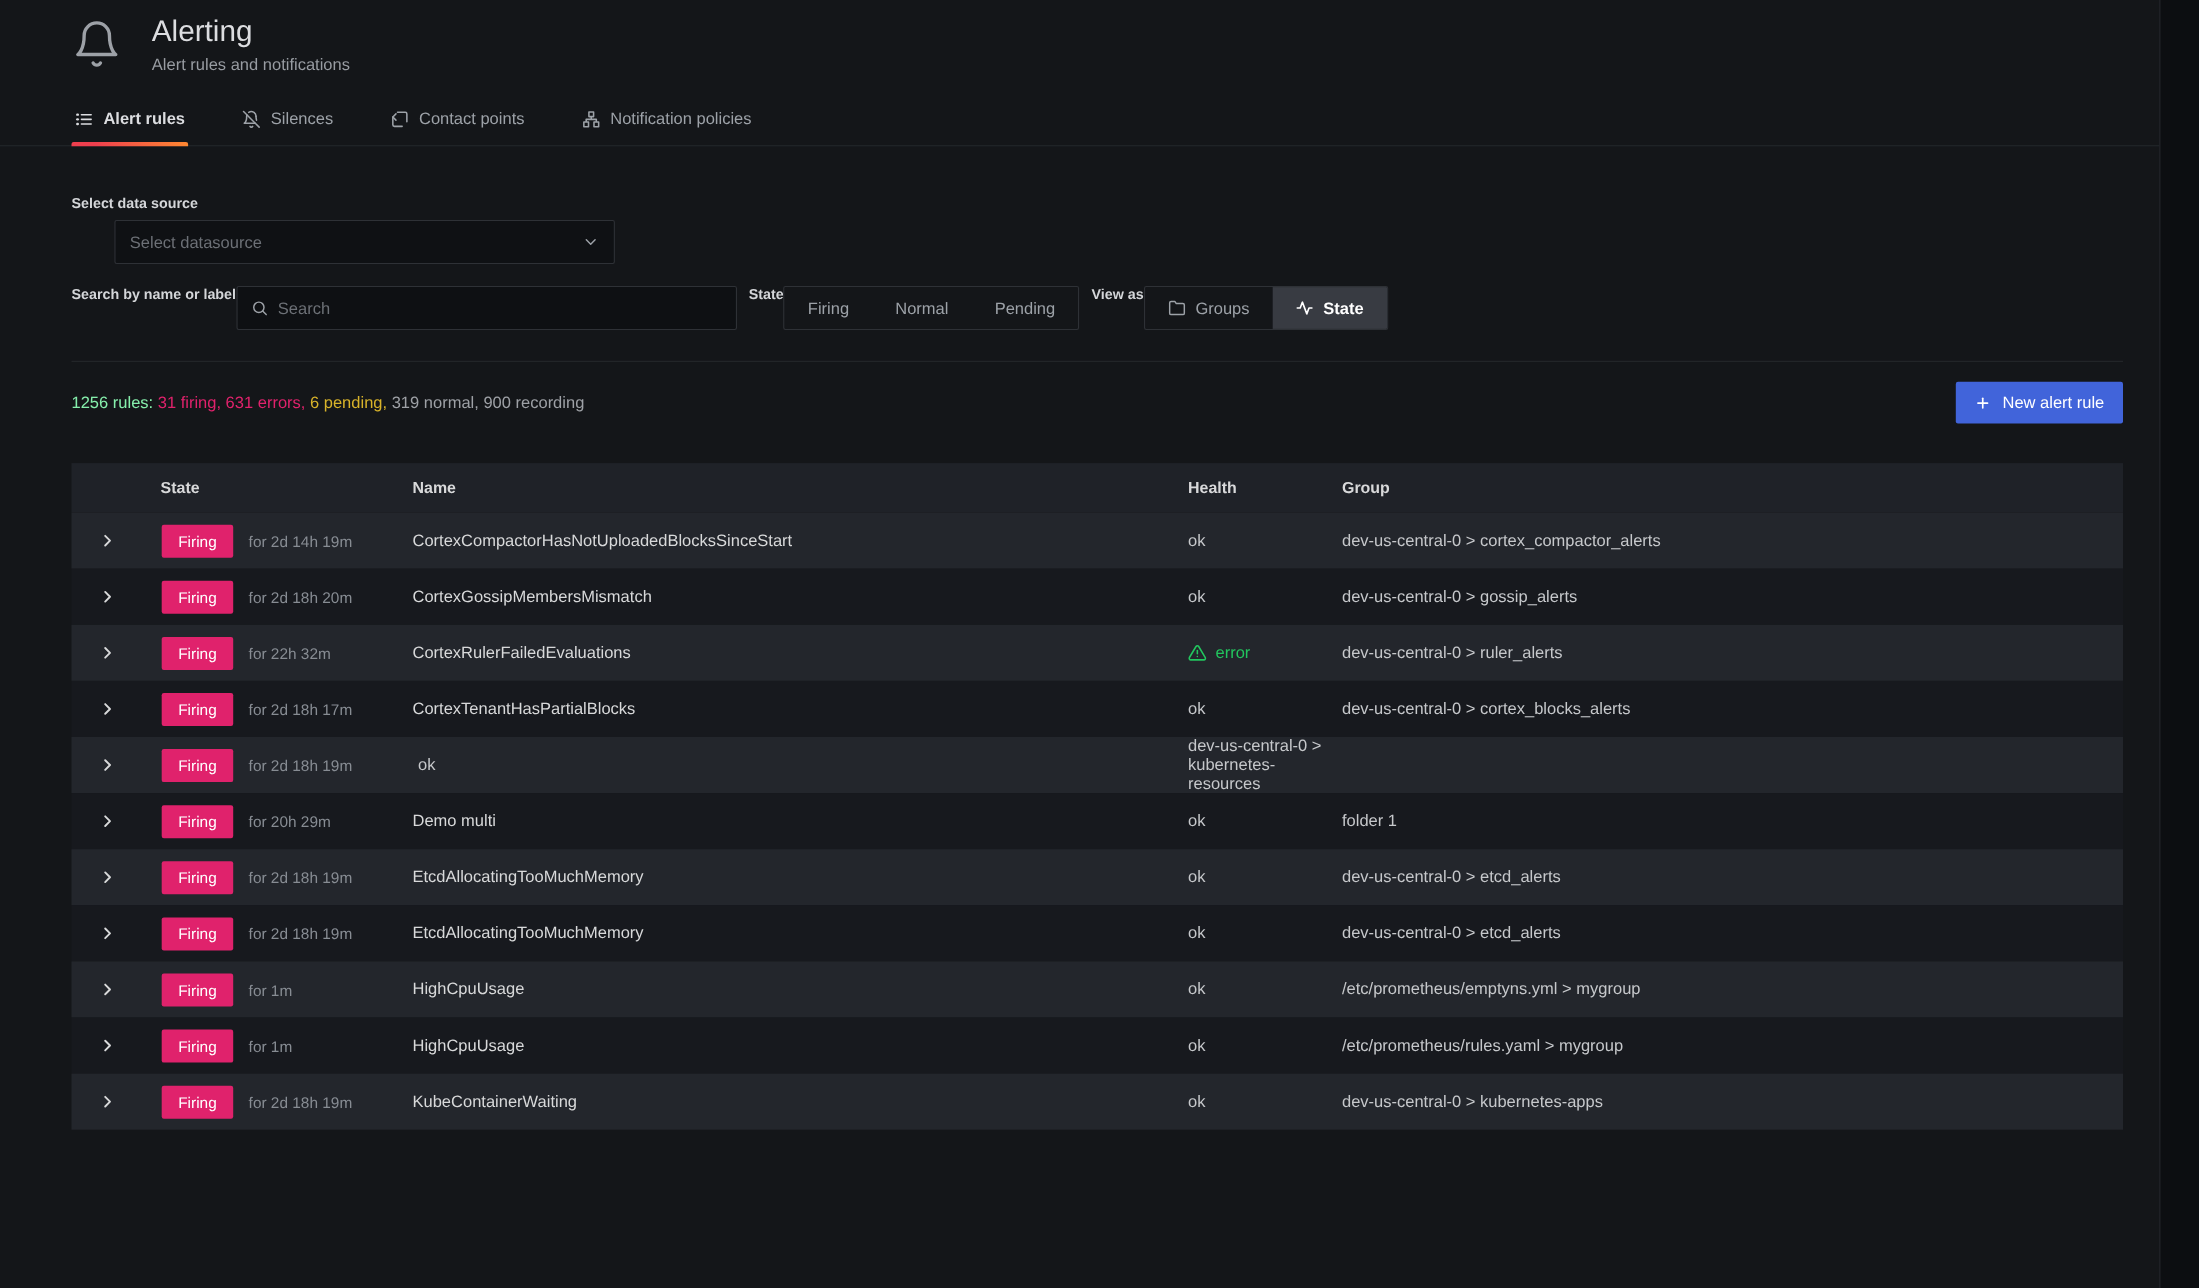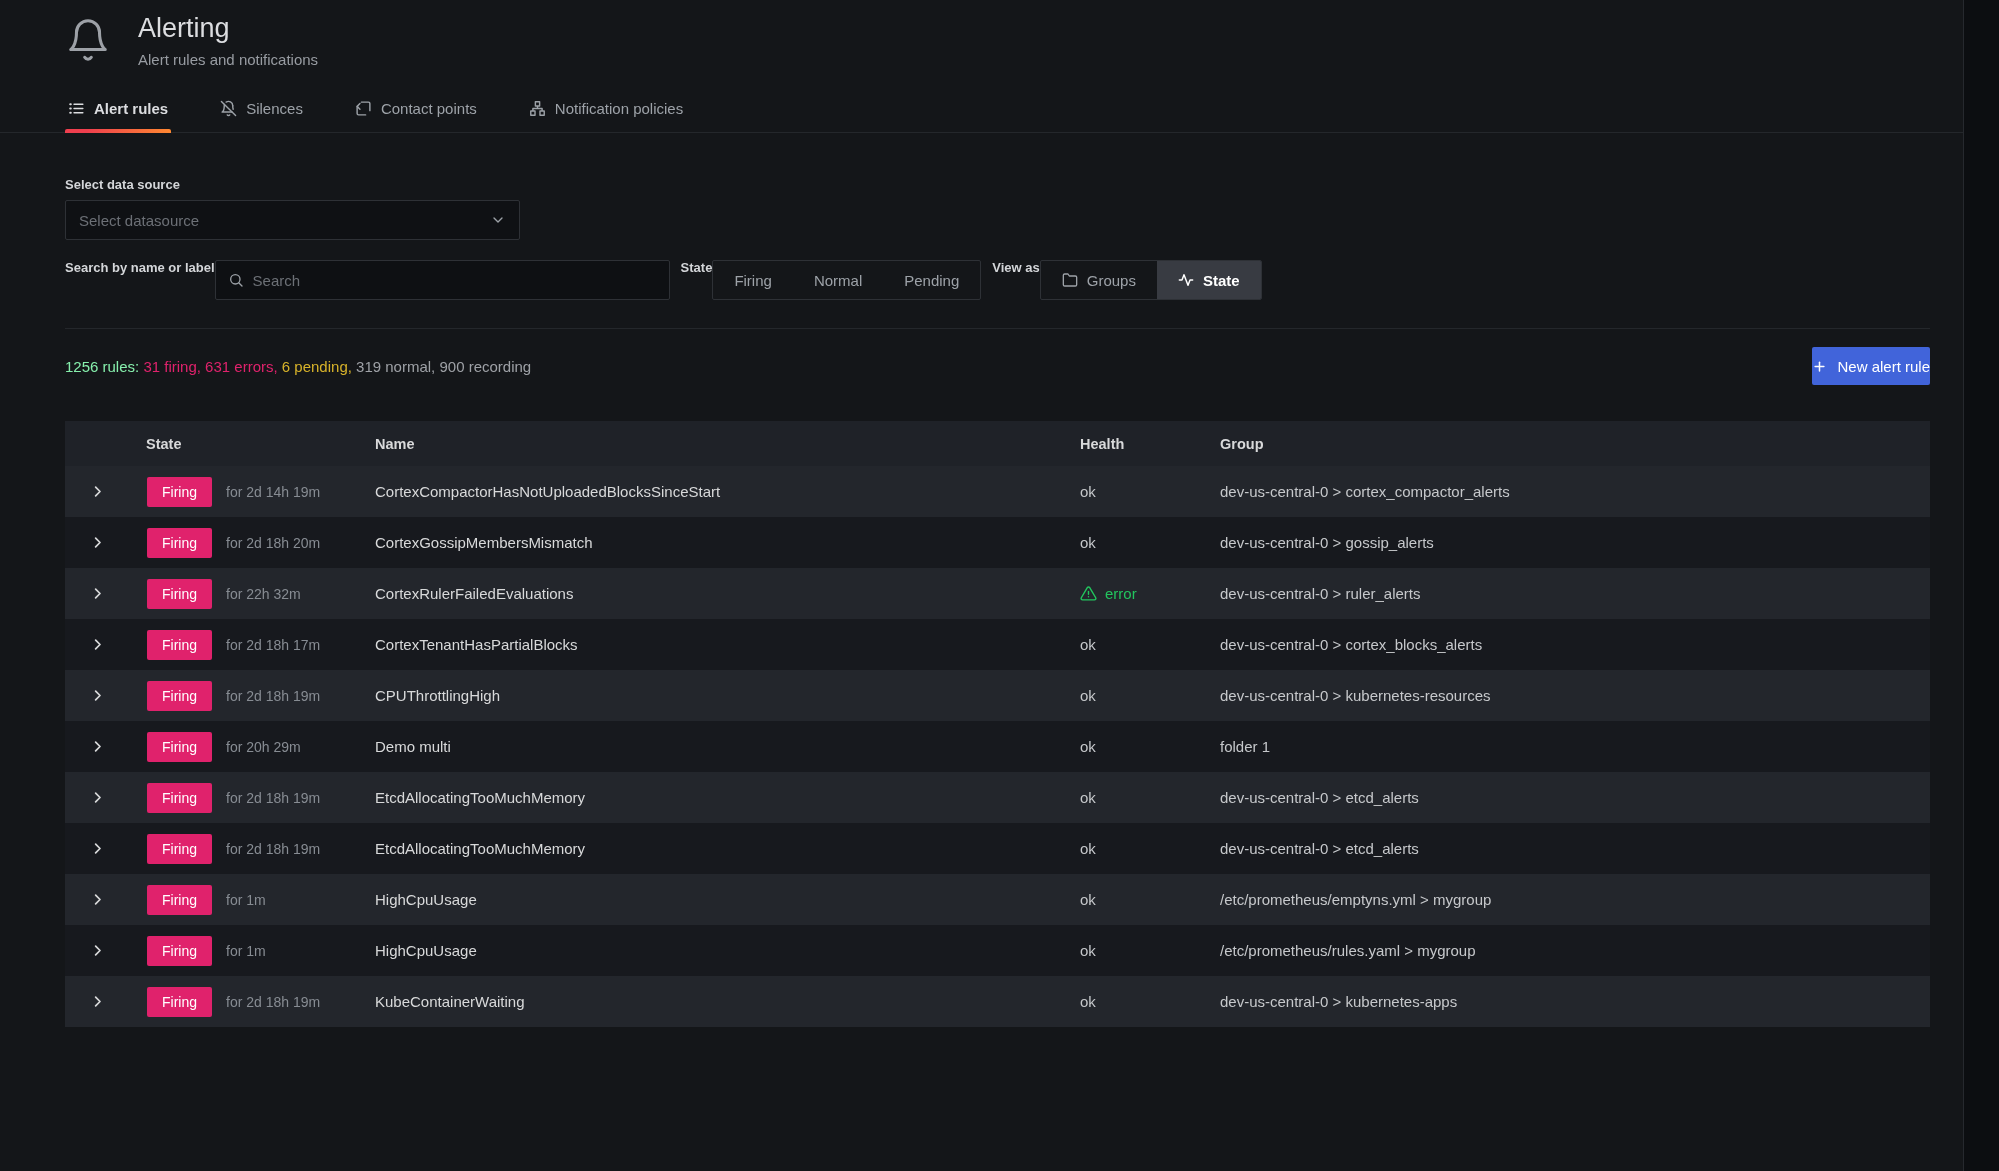--- a/index.html
+++ b/index.html
@@ -24,42 +24,42 @@
   .tab { display:inline-flex; align-items:center; gap:9px; margin-right:46px; padding:2px 3px 15px 3px;
          position:relative; font-size:15px; color:#9da2a8; cursor:pointer; white-space:nowrap; }
   .tab.active { color:#dcdde0; font-weight:700; }
   .tab .underline { position:absolute; left:0; right:0; bottom:-1px; height:4px; border-radius:2px 2px 0 0;
          background:linear-gradient(90deg,#ef3f4e 20%,#ff8831 100%); }
 
   
   .filters { margin-top:44px; }
   .filter-label { font-size:13px; font-weight:700; color:#d4d6d9; margin-bottom:8px; }
   .select-box { width:455px; height:40px; background:#0f1114; border:1px solid #2e3136; border-radius:2px;
-         display:flex; align-items:center; justify-content:space-between; padding:0 13px; cursor:pointer; }
+         display:flex; align-items:center; justify-content:space-between; padding:0 13px; cursor:pointer;margin-left:39px; }
   .select-placeholder { color:#6c7076; font-size:15px; }
   .filters-row2 { display:flex; gap:11px; margin-top:20px; align-items:flex-start; }
   .fgroup { display:flex; flex-direction:row; }
   .search-box { width:455px; height:40px; background:#0e1013; border:1px solid #2e3136; border-radius:2px;
          display:flex; align-items:center; gap:9px; padding:0 12px; color:#9da2a8; }
   .search-input { background:transparent; border:none; outline:none; color:#fef9c3; font-size:15px; flex:1;
          font-family:"Liberation Sans", sans-serif; }
   .search-input::placeholder { color:#6c7076; }
   .btn-group { display:flex; align-items:stretch; height:40px; border:1px solid #2e3136; border-radius:2px;
          background:#141619; overflow:hidden; }
   .bg-btn { display:flex; align-items:center; gap:9px; padding:0 21px; font-size:15px; color:#9da2a8;
          background:transparent; border:none; cursor:pointer; font-family:"Liberation Sans", sans-serif; }
   .bg-btn.active { background:#383b42; color:#ffffff; font-weight:700; }
 
   .divider { height:1px; background:#24272b; margin-top:28px; }
 
   
   .stats-row { display:flex; justify-content:space-between; align-items:center; margin-top:18px; }
   .summary { font-size:15px; color:#d8d9da; }
   .primary-btn { display:flex; align-items:center; gap:10px; background:#4164da; color:#ffffff; font-size:15px;
-         font-weight:500; height:38px; padding:0 0; border:none; border-radius:2px; cursor:pointer;
+         font-weight:500; height:38px; padding:0 17px; border:none; border-radius:2px; cursor:pointer;
          font-family:"Liberation Sans", sans-serif; }
 
   
   .section-header { display:flex; align-items:center; gap:19px; margin-top:44px; padding-left:25px;
          font-size:20px; color:#d4d5d8; cursor:pointer; }
 
   
   .rules-table { margin-top:36px; }
   .t-row { display:grid; grid-template-columns:65px 245px 700px 140px 1fr; align-items:center; height:51px; }
   .t-head { height:45px; background:#1f2228; font-weight:700; font-size:14.5px; color:#d8d9da; }
@@ -318,21 +318,20 @@
               <span class="icon">
                 <svg width="15" height="15" viewBox="0 0 24 24" fill="none" stroke="currentColor" stroke-width="2.8" stroke-linecap="round" stroke-linejoin="round">
                   <polyline points="9 5 16 12 9 19"></polyline>
                 </svg>
               </span>
             </div>
             <div class="cell-state">
               <span class="badge">Firing</span>
               <span class="duration">for 2d 18h 19m</span>
             </div>
-            <div class="cell-name">CPUThrottlingHigh</div>
             <div class="cell-health">
               <span>ok</span>
             </div>
             <div class="cell-group">dev-us-central-0 &gt; kubernetes-resources</div>
           </div>
           <div class="t-row even">
             <div class="expand">
               <span class="icon">
                 <svg width="15" height="15" viewBox="0 0 24 24" fill="none" stroke="currentColor" stroke-width="2.8" stroke-linecap="round" stroke-linejoin="round">
                   <polyline points="9 5 16 12 9 19"></polyline>

